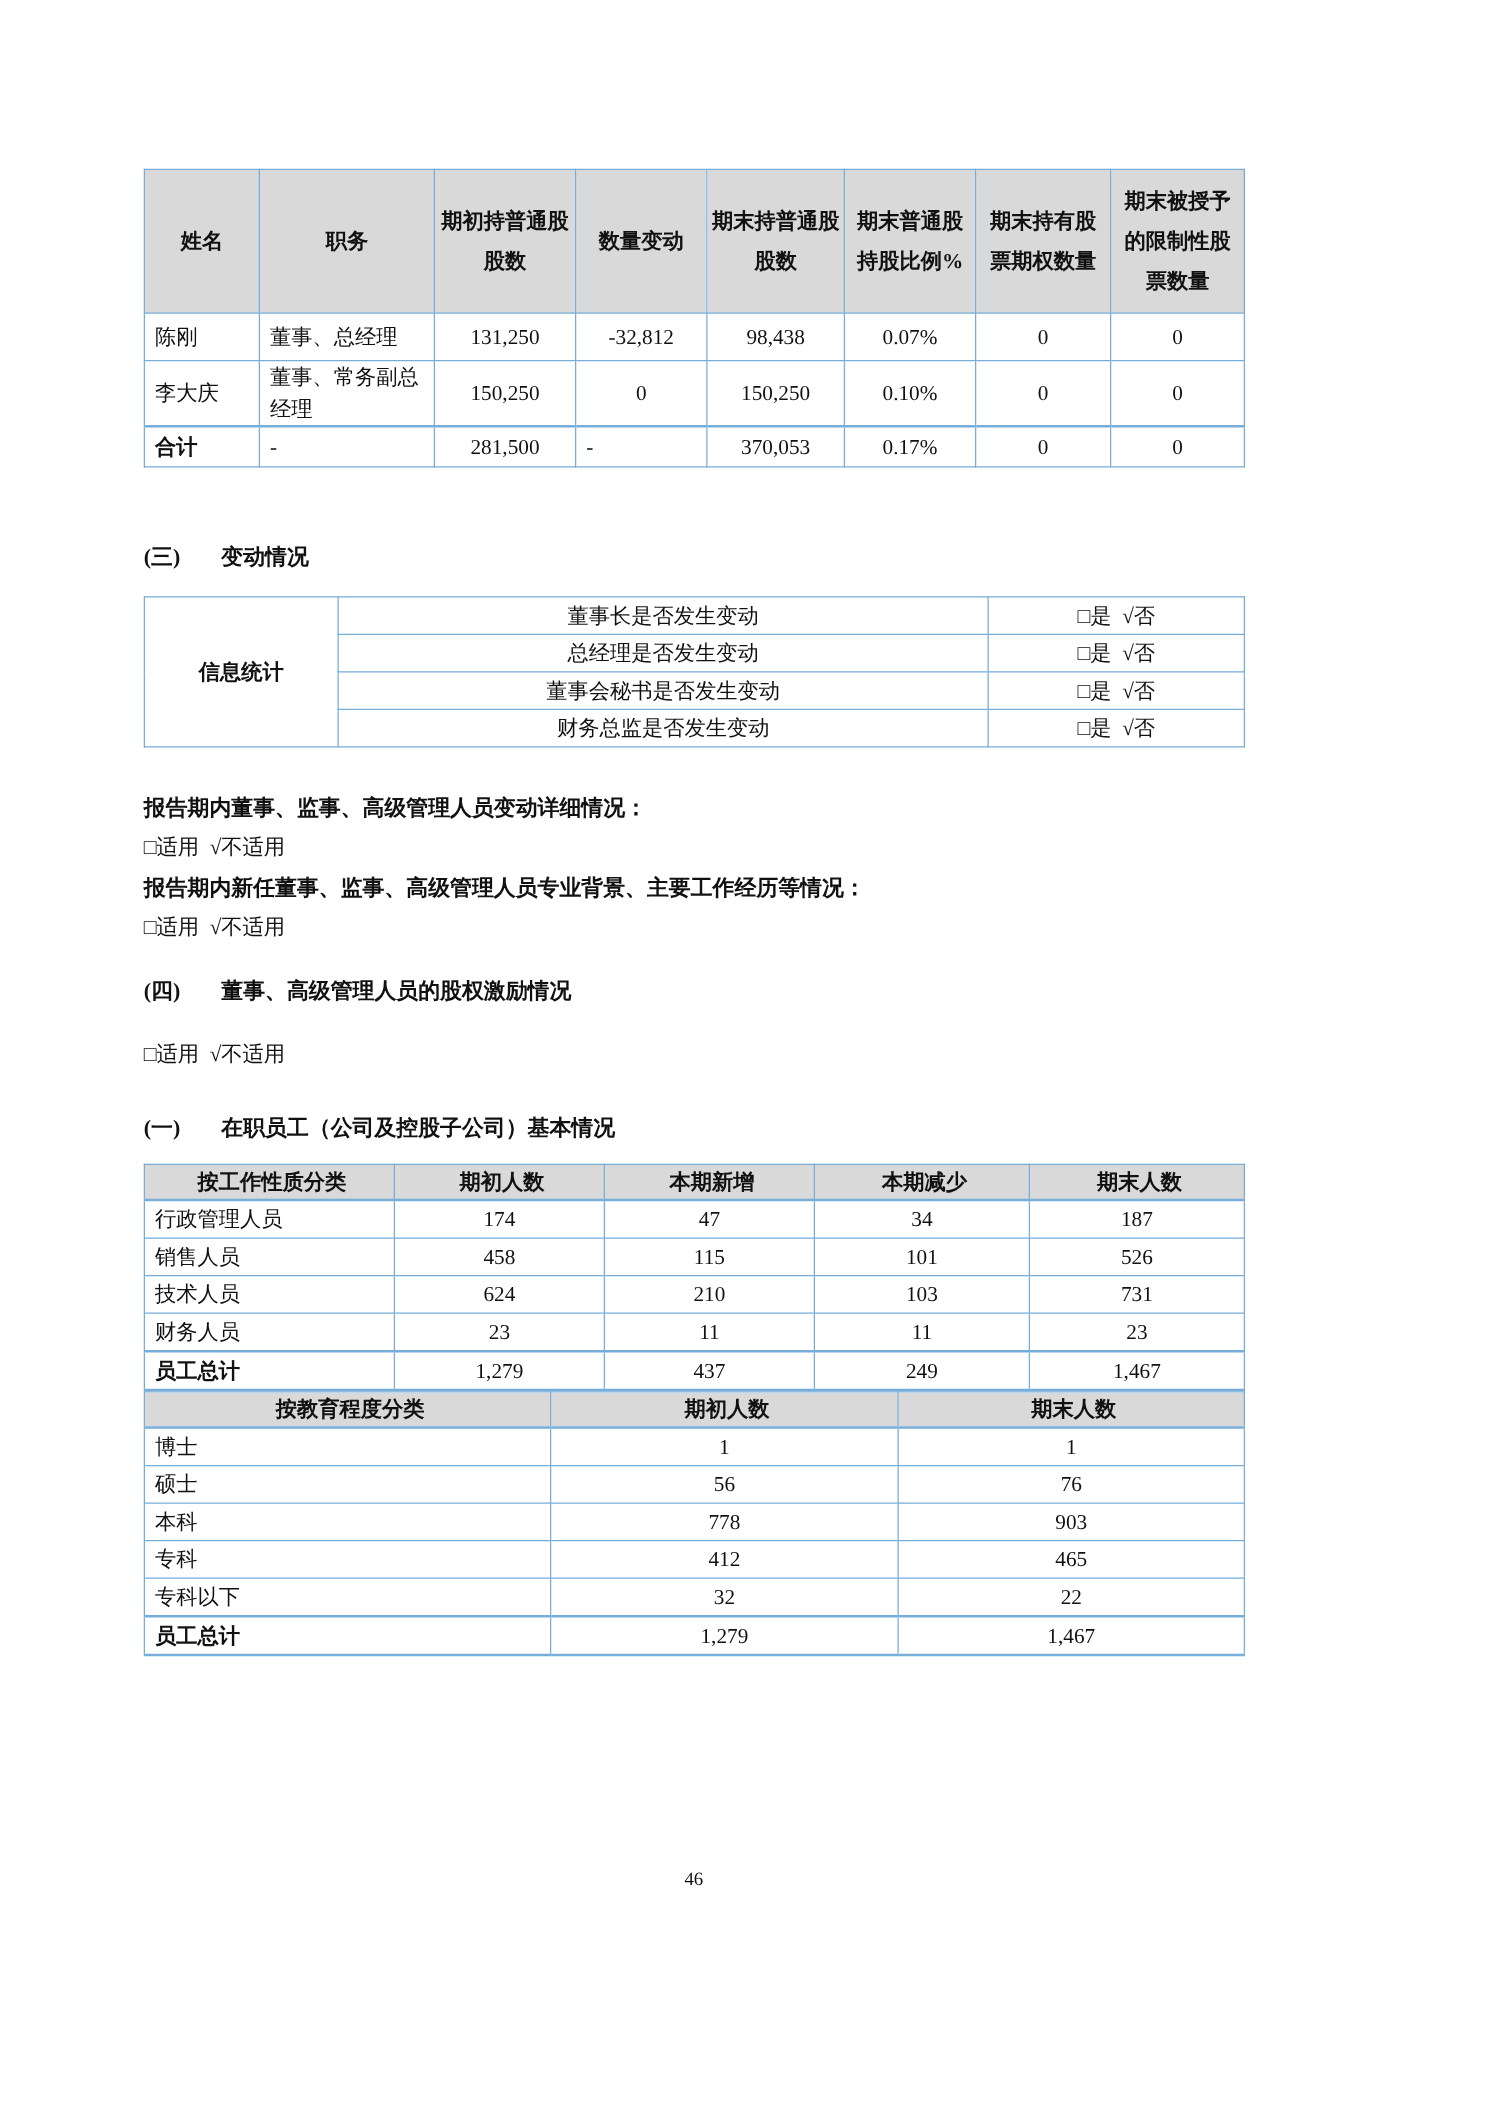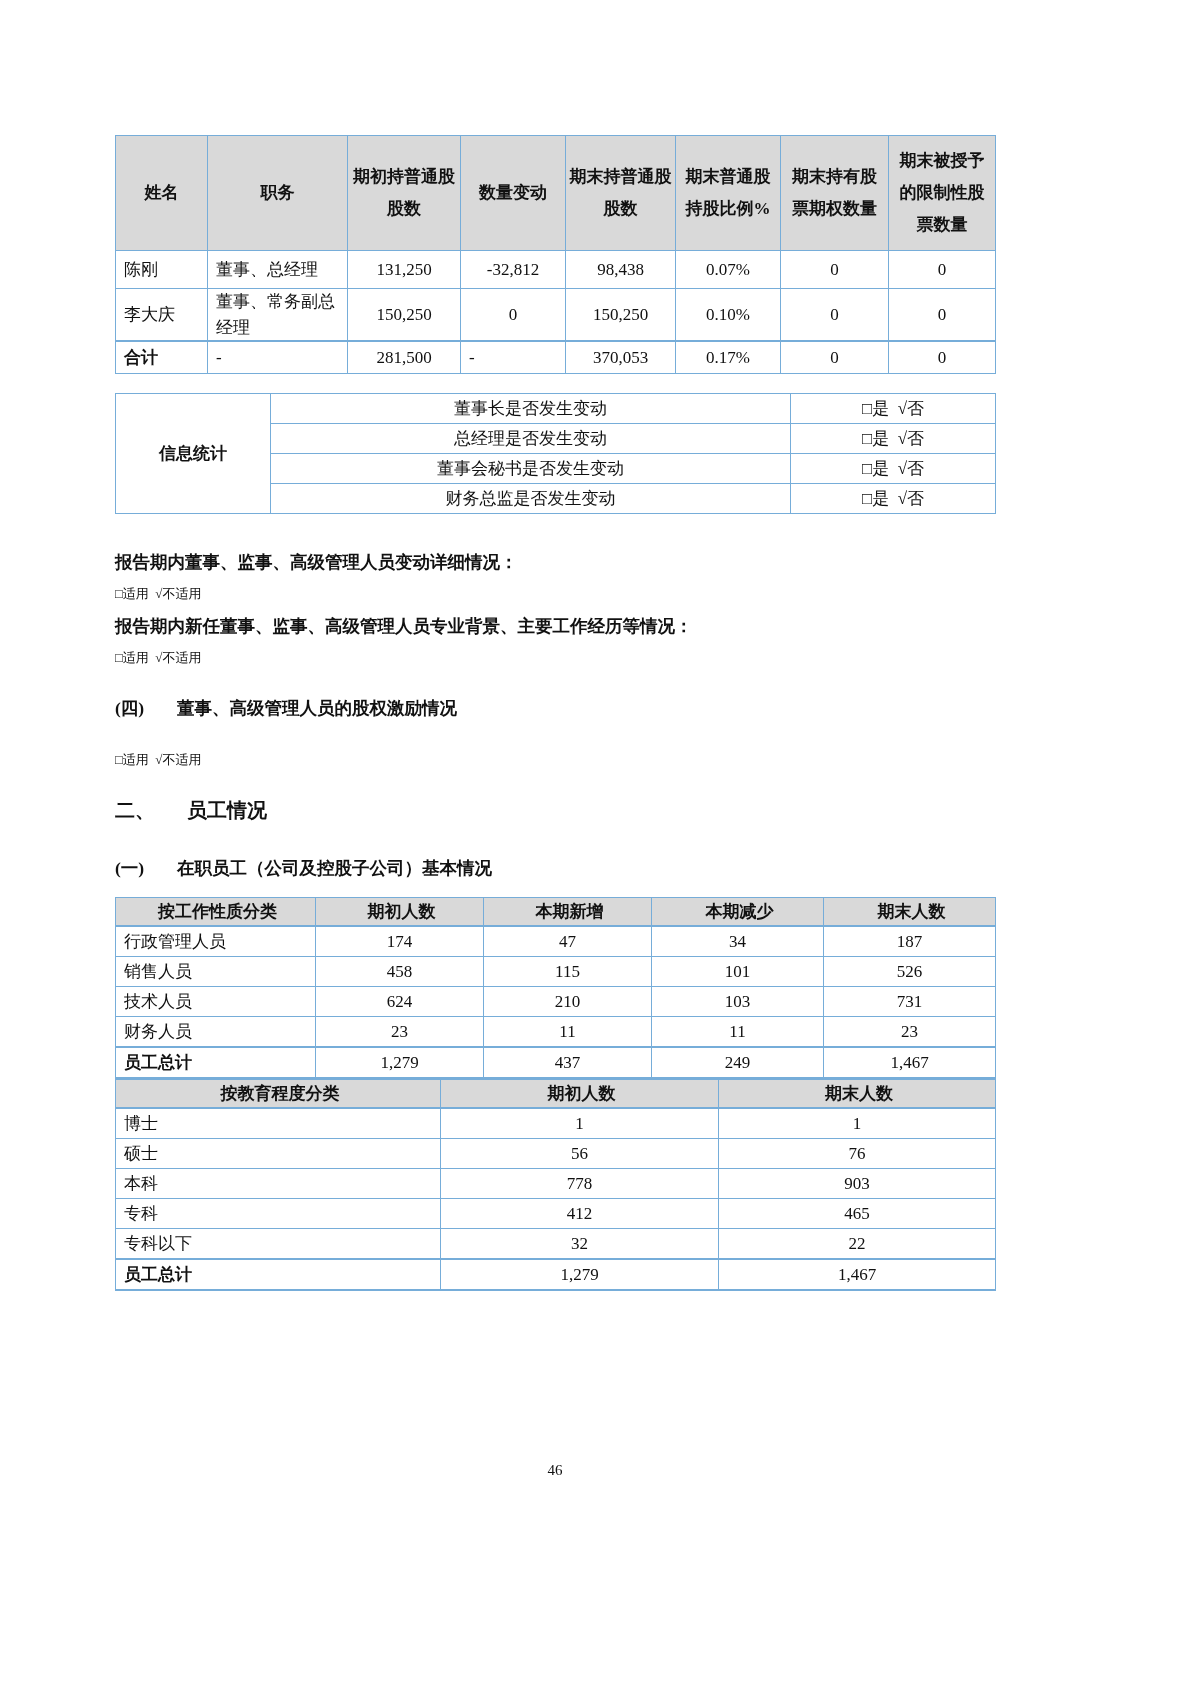--- a/index.html
+++ b/index.html
@@ -24,21 +24,21 @@
   
   .grid thead th{height:27px;border-bottom:2px solid #76ADD9;}
   .grid td{height:29px;}
   .grid .total td{border-top:2px solid #76ADD9;border-bottom:2px solid #76ADD9;}
   
   .h-sec{font-weight:bold;font-size:17.5px;line-height:26px;}
   .h-sec .snum{display:inline-block;min-width:62px;}
   .h-big{font-weight:bold;font-size:20px;line-height:30px;}
   .h-big .snum{display:inline-block;min-width:72px;}
   .pline{font-size:17.5px;line-height:30px;font-weight:bold;}
-  .aline{font-size:13px;line-height:30px;}
+  .aline{font-size:17px;line-height:30px;}
   .m58{margin-top:58px;} .m19{margin-top:19px;} .m33{margin-top:33px;}
   .m2{margin-top:2px;} .m22{margin-top:22px;} .m24{margin-top:24px;}
   .m20{margin-top:20px;} .m30{margin-top:30px;} .m16{margin-top:16px;} .m36{}
   .pagenum{margin-top:171px;text-align:center;font-size:15px;}
 </style>
 </head>
 <body>
 
 <div class="page">
   <div class="content">
@@ -93,20 +93,23 @@
           <td class="num">281,500</td>
           <td class="ctr">-</td>
           <td class="num">370,053</td>
           <td class="num">0.17%</td>
           <td class="num">0</td>
           <td class="num">0</td>
         </tr>
       </tbody>
     </table>
 
+    <div class="h-sec m58">
+      <span class="snum">(三)</span><span>变动情况</span>
+    </div>
 
     <table id="tc" class="m19">
       <colgroup>
         <col style="width:155px">
           <col style="width:520px">
           <col style="width:205px">
       </colgroup>
       <tbody>
         <tr>
           <td rowspan="4" class="bold">信息统计</td>
@@ -131,23 +134,20 @@
     <div class="pline m33">报告期内董事、监事、高级管理人员变动详细情况：</div>
     <div class="aline m2">□适用 √不适用</div>
     <div class="pline m2">报告期内新任董事、监事、高级管理人员专业背景、主要工作经历等情况：</div>
     <div class="aline m2">□适用 √不适用</div>
 
     <div class="h-sec m22">
       <span class="snum">(四)</span><span>董事、高级管理人员的股权激励情况</span>
     </div>
     <div class="aline m24">□适用 √不适用</div>
 
-    <div class="h-big m20">
-      <span class="snum">二、</span><span>员工情况</span>
-    </div>
     <div class="h-sec m30">
       <span class="snum">(一)</span><span>在职员工（公司及控股子公司）基本情况</span>
     </div>
 
     <table id="t2" class="grid m16">
       <colgroup>
         <col style="width:200px">
           <col style="width:168px">
           <col style="width:168px">
           <col style="width:172px">

